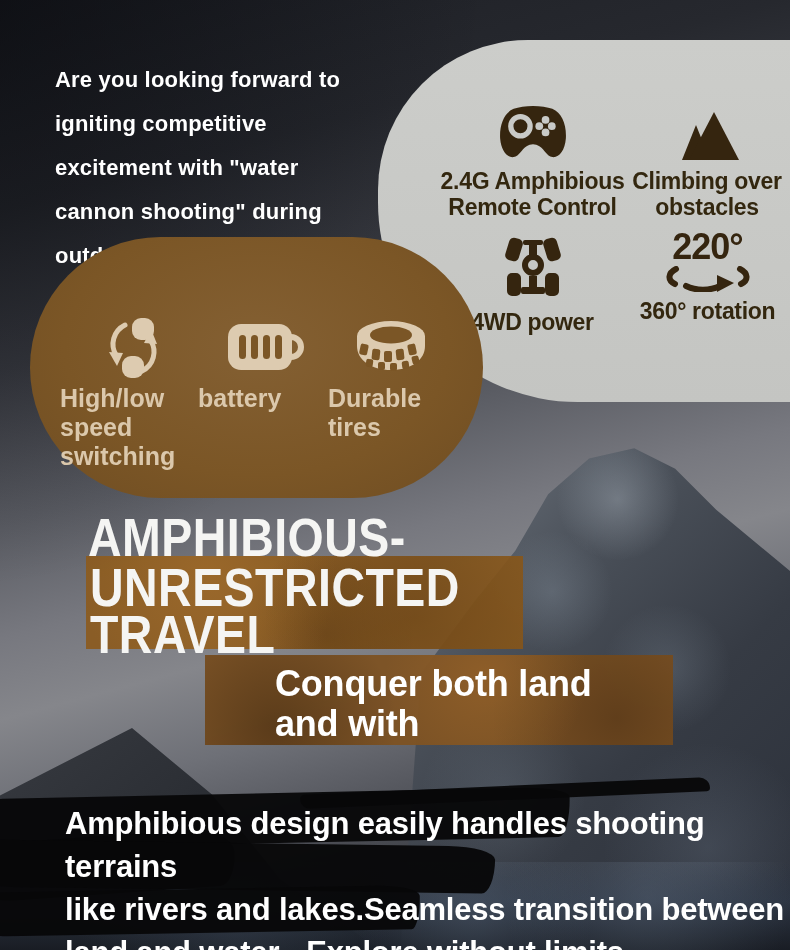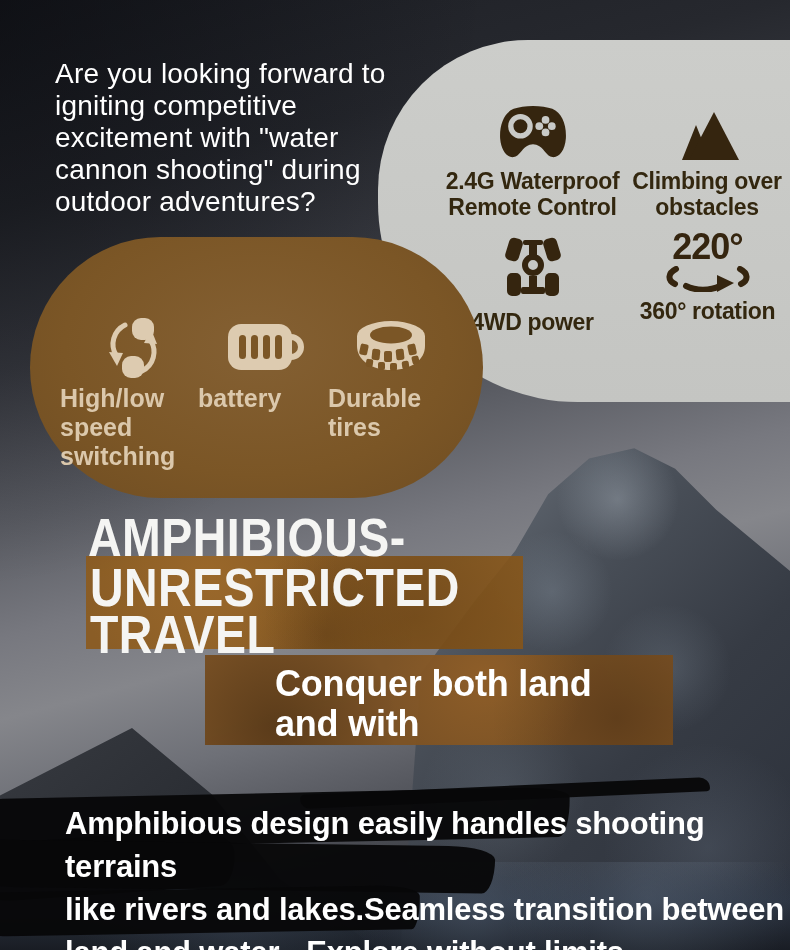--- a/index.html
+++ b/index.html
@@ -32,21 +32,21 @@
   .bottom-rocks{
     left:0;top:862px;width:790px;height:88px;
     background:
       radial-gradient(circle at 60% 55%, rgba(95,110,130,0.35), transparent 25%),
       radial-gradient(circle at 82% 40%, rgba(110,125,145,0.30), transparent 22%),
       radial-gradient(circle at 30% 70%, rgba(80,95,115,0.25), transparent 28%),
       linear-gradient(to bottom, rgba(30,34,42,0) 0%, rgba(45,55,70,0.70) 45%, rgba(24,28,35,0.95) 100%);
   }
 
   
-  .intro{left:55px;top:58px;width:340px;color:#ffffff;font-size:28px;line-height:32px;font-weight:400;letter-spacing:0.2px;}
+  .intro{left:55px;top:58px;width:340px;color:#ffffff;font-size:22px;line-height:44px;font-weight:700;letter-spacing:0.2px;}
 
   
   .gray-blob{
     left:378px;top:40px;width:520px;height:362px;
     border-radius:150px 0 0 200px;
     background:linear-gradient(180deg,#cccdca,#c4c5c2);
   }
   .feature{color:#33270f;text-align:center;font-weight:700;}
   .feature .cap{font-size:23px;line-height:26px;letter-spacing:-0.3px;}
   .f-icon{display:flex;justify-content:center;align-items:flex-end;}
@@ -118,21 +118,21 @@
         <circle cx="23" cy="23" r="10" fill="none" stroke="#c9cac7" stroke-width="5.5"></circle>
         <g fill="#c9cac7">
           <circle cx="49" cy="16.5" r="4"></circle>
             <circle cx="49" cy="29.5" r="4"></circle>
           <circle cx="42.5" cy="23" r="4"></circle>
             <circle cx="55.5" cy="23" r="4"></circle>
         </g>
       </svg>
     </div>
     <div class="cap" style="margin-top:8px;">
-      <div>2.4G Waterproof</div>
+      <div>2.4G Amphibious</div>
       <div>Remote Control</div>
     </div>
   </div>
 
   <div class="abs feature" style="left:622px;top:98px;width:170px;">
     <div class="f-icon" style="height:62px;">
       <svg width="64" height="48" viewBox="0 0 64 48">
         <path d="M21 13 L35 48 L7 48 Z" fill="#35250f"></path>
         <path d="M39 0 L64 48 L14 48 Z" fill="#35250f"></path>
       </svg>

